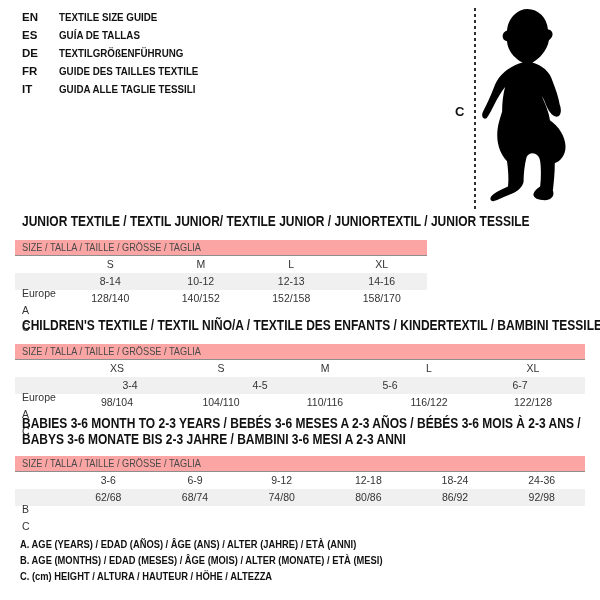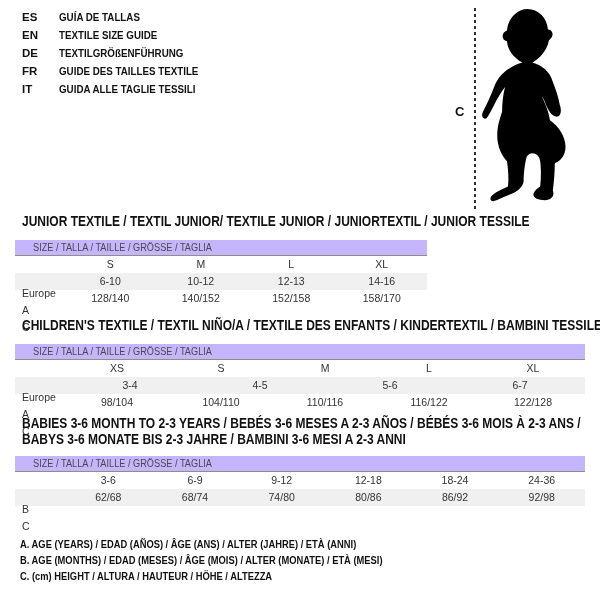--- a/index.html
+++ b/index.html
@@ -29,45 +29,45 @@
   
   .tbl-title { position:absolute; left:22px; margin:0; font-size:15px; font-weight:bold; color:#111; line-height:16px; }
   .t1t { top:213px; } .t2t { top:317px; } .t3t { top:415px; }
 
   
   .size-table { position:absolute; left:15px; font-size:10.5px; color:#333; }
   .t1 { top:240px; width:412px; }
   .t2 { top:344px; width:570px; }
   .t3 { top:456px; width:570px; }
   .band {
-    height:15px; line-height:15px; background:#c4b5fd; border-bottom:1px solid #8e8e8e;
-    color:#4a4a4a; padding-left:18px; font-size:10px;
+    height:15px; line-height:15px; background:#fca5a5; border-bottom:1px solid #8e8e8e;
+    color:#4a4a4a; padding-left:7px; font-size:10px;
   }
   .trow { display:flex; height:17px; line-height:17px; }
   .trow.alt { background:#f0f0f0; }
   .lblcol { width:50px; padding-left:7px; box-sizing:border-box;margin-top:29px; }
   .valcol { flex:1; text-align:center; }
 
   
   .footnotes { position:absolute; left:20px; top:536px; }
   .fn { height:16px; line-height:16px; font-weight:bold; font-size:11px; color:#111; }
 </style>
 </head>
 <body>
 
 <div class="page">
 
   <section class="lang">
     <div class="lang-row">
+      <span class="lang-code">EN</span>
+      <span class="cx85">TEXTILE SIZE GUIDE</span>
+    </div>
+    <div class="lang-row">
       <span class="lang-code">ES</span>
       <span class="cx85">GUÍA DE TALLAS</span>
-    </div>
-    <div class="lang-row">
-      <span class="lang-code">EN</span>
-      <span class="cx85">TEXTILE SIZE GUIDE</span>
     </div>
     <div class="lang-row">
       <span class="lang-code">DE</span>
       <span class="cx85">TEXTILGRÖßENFÜHRUNG</span>
     </div>
     <div class="lang-row">
       <span class="lang-code">FR</span>
       <span class="cx85">GUIDE DES TAILLES TEXTILE</span>
     </div>
     <div class="lang-row">
@@ -101,21 +101,21 @@
     <div class="band"><span class="cx92">SIZE / TALLA / TAILLE / GRÖSSE / TAGLIA</span></div>
     <div class="trow">
       <span class="lblcol">Europe</span>
       <span class="valcol">S</span>
       <span class="valcol">M</span>
       <span class="valcol">L</span>
       <span class="valcol">XL</span>
     </div>
     <div class="trow alt">
       <span class="lblcol">A</span>
-      <span class="valcol">6-10</span>
+      <span class="valcol">8-14</span>
       <span class="valcol">10-12</span>
       <span class="valcol">12-13</span>
       <span class="valcol">14-16</span>
     </div>
     <div class="trow">
       <span class="lblcol">C</span>
       <span class="valcol">128/140</span>
       <span class="valcol">140/152</span>
       <span class="valcol">152/158</span>
       <span class="valcol">158/170</span>

